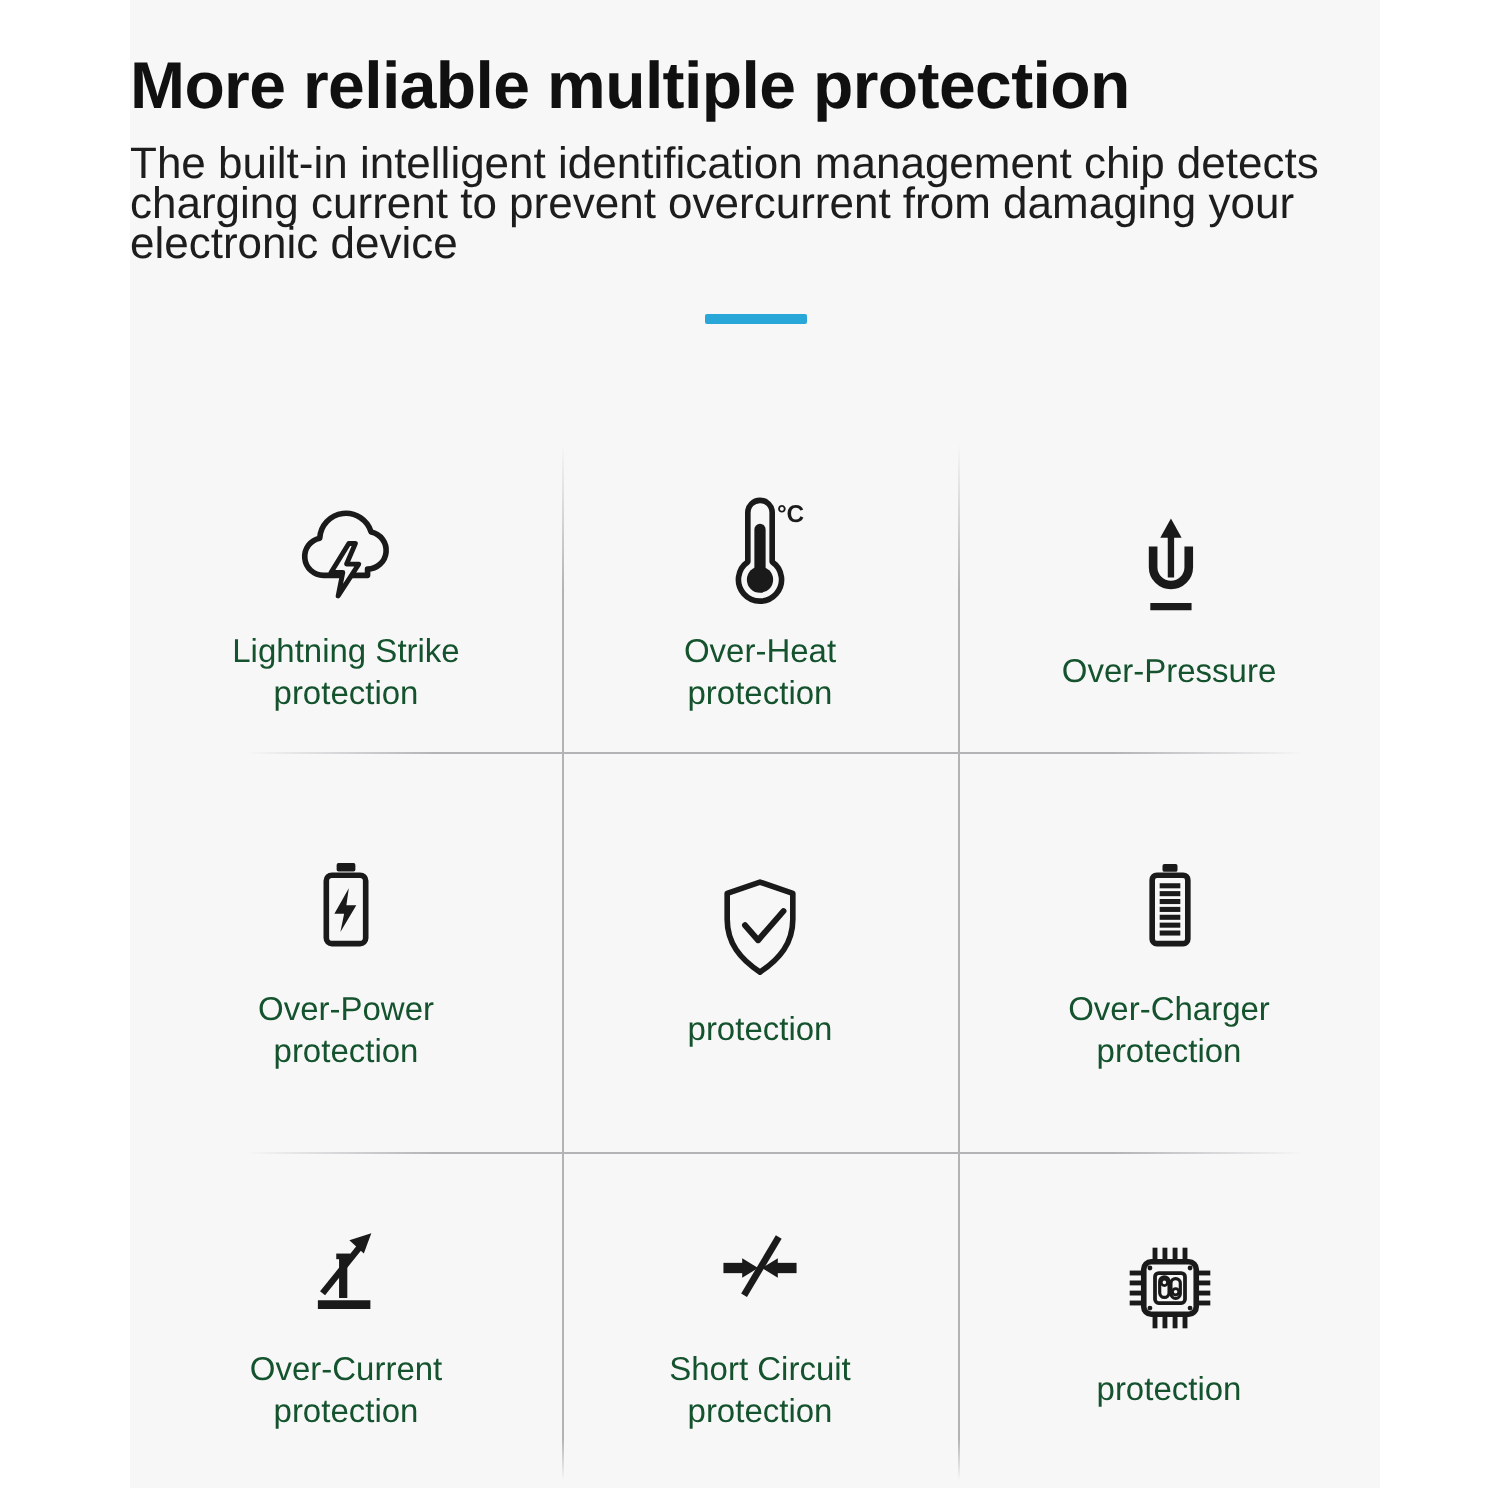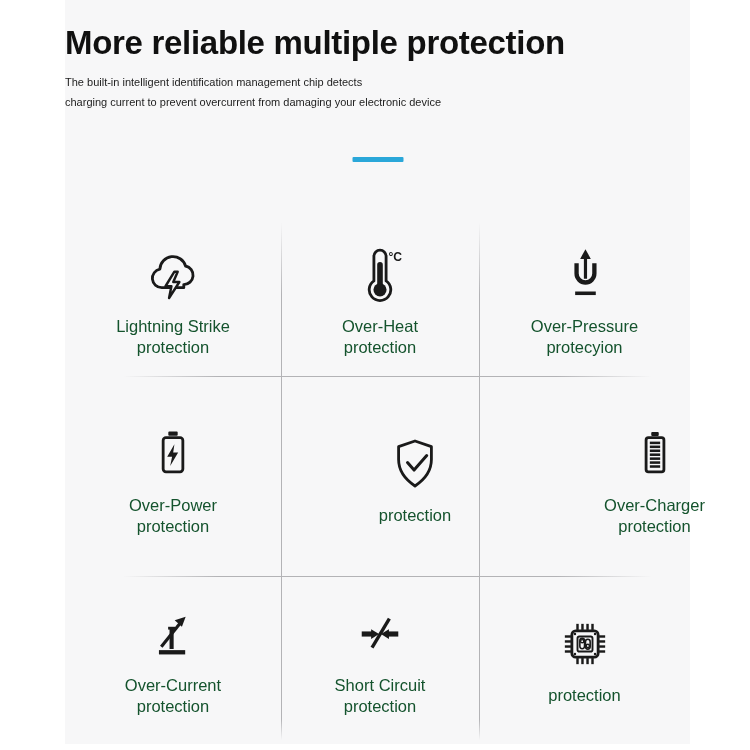--- a/index.html
+++ b/index.html
@@ -6,34 +6,34 @@
     --background:#ffffff; --card:#f7f7f8; --accent:#2aa7d9;
     --text:#181818; --line:#b3b3b6; --icon:#1a1a1a;
   }
   *{margin:0;padding:0;box-sizing:border-box;}
   html,body{background:var(--background);}
   body{font-family:"Liberation Sans","DejaVu Sans",sans-serif;color:var(--text);}
   .screen{position:relative;width:750px;height:750px;background:var(--background);overflow:hidden;margin:0 auto;}
   .card{position:absolute;left:65px;top:0;width:625px;height:744px;background:var(--card);}
   .header{position:absolute;left:0;top:24px;width:100%;text-align:left;}
   .title{font-size:33px;font-weight:700;letter-spacing:-0.3px;color:#101010;}
-  .subtitle{margin-top:10px;font-size:11px;line-height:20px;color:#1d1d1d;}
+  .subtitle{margin-top:10px;font-size:22px;line-height:20px;color:#1d1d1d;}
   .accent-bar{position:absolute;left:50%;top:157px;transform:translateX(-50%);
     width:51px;height:5px;border-radius:1px;background:var(--accent);}
   
   .hline{position:absolute;left:58px;width:529px;height:1px;
     background:linear-gradient(to right, rgba(179,179,182,0), var(--line) 18%, var(--line) 82%, rgba(179,179,182,0));}
   .hline-1{top:376px;} .hline-2{top:576px;}
   .vline{position:absolute;top:222px;height:518px;width:1px;
     background:linear-gradient(to bottom, rgba(179,179,182,0), var(--line) 14%, var(--line) 96%, rgba(179,179,182,0));}
   .vline-1{left:216px;} .vline-2{left:414px;}
   
   .row{position:absolute;left:0;width:625px;display:grid;grid-template-columns:216px 198px 211px;}
   .row-1{top:212px;height:164px;padding-top:14px;}
-  .row-2{top:376px;height:200px;padding-top:8px;gap:35px;}
+  .row-2{top:376px;height:200px;padding-top:8px;}
   .row-3{top:576px;height:168px;}
   .cell{display:flex;flex-direction:column;align-items:center;justify-content:center;gap:11px;}
   .cell svg{width:60px;height:60px;color:var(--icon);flex:0 0 auto;}
   .cell-label{font-size:16.5px;line-height:21px;text-align:center;color:#14532d;}
   .mask{fill:var(--card);}
 </style>
 </head>
 <body>
 
 <div class="screen">
@@ -82,21 +82,20 @@
 
       <div class="cell">
         <svg viewBox="0 0 64 64">
           <path d="M23 19.5v11a9.5 9.5 0 0 0 19 0v-11" fill="none" stroke="currentColor" stroke-width="4.6"></path>
           <line x1="32.5" y1="36" x2="32.5" y2="12" stroke="currentColor" stroke-width="3.4"></line>
           <polygon points="32.5,4.5 26.8,14.8 38.2,14.8" fill="currentColor"></polygon>
           <line x1="21.5" y1="51.5" x2="43.5" y2="51.5" stroke="currentColor" stroke-width="3.8"></line>
         </svg>
         <div class="cell-label">
           <div>Over-Pressure</div>
-          <div>protecyion</div>
         </div>
       </div>
     </div>
 
     <div class="row row-2">
 
       <div class="cell">
         <svg viewBox="0 0 64 64">
           <rect x="21.5" y="14.5" width="21" height="36.5" rx="3" fill="none" stroke="currentColor" stroke-width="3"></rect>
           <rect x="27" y="8" width="10" height="4.5" rx="1" fill="currentColor"></rect>

